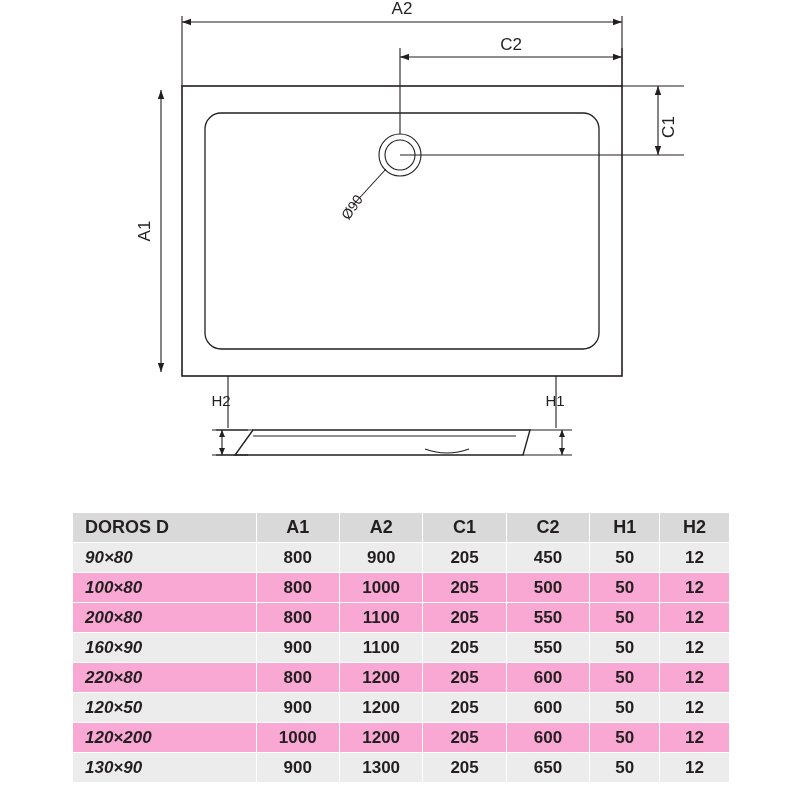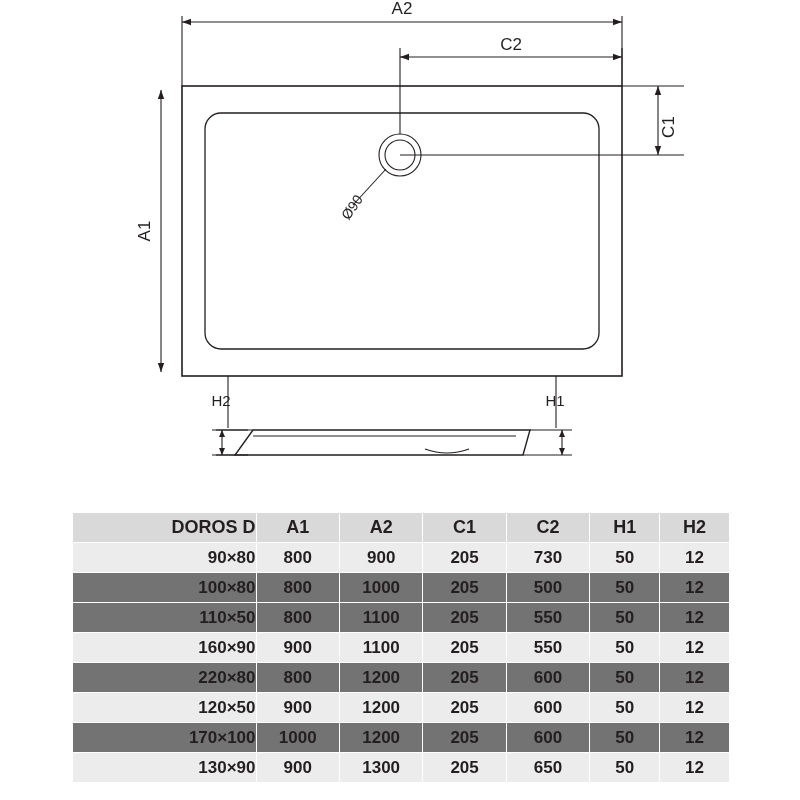--- a/index.html
+++ b/index.html
@@ -52,33 +52,34 @@
     font-size: 17px;
     font-weight: bold;
     color: #231f20;
     padding: 0;
   }
   #spec-table thead th {
     background: #d9d9d9;
     font-size: 18px;
   }
   #spec-table thead th.name-col {
-    text-align: right;
+    text-align: left;
     padding-left: 12px;
   }
   #spec-table tbody td.name-col {
-    text-align: right;
+    text-align: left;
     padding-left: 12px;
     background: #ececec;
+    font-style: italic;
   }
   #spec-table tbody td {
     background: #ececec;
   }
   #spec-table tbody tr.alt td {
-    background: #737373;
+    background: #f9a8d4;
   }
   .col-name  { width: 176px; }
   .col-num   { width: 80px; }
   .col-num-s { width: 67px; }
 </style>
 </head>
 <body>
 
 <svg id="drawing" viewBox="0 0 800 490">
 
@@ -166,35 +167,35 @@
       <th>H1</th>
       <th>H2</th>
     </tr>
   </thead>
   <tbody>
     <tr>
       <td class="name-col">90×80</td>
       <td>800</td>
       <td>900</td>
       <td>205</td>
-      <td>730</td>
+      <td>450</td>
       <td>50</td>
       <td>12</td>
     </tr>
     <tr class="alt">
       <td class="name-col">100×80</td>
       <td>800</td>
       <td>1000</td>
       <td>205</td>
       <td>500</td>
       <td>50</td>
       <td>12</td>
     </tr>
     <tr class="alt">
-      <td class="name-col">110×50</td>
+      <td class="name-col">200×80</td>
       <td>800</td>
       <td>1100</td>
       <td>205</td>
       <td>550</td>
       <td>50</td>
       <td>12</td>
     </tr>
     <tr>
       <td class="name-col">160×90</td>
       <td>900</td>
@@ -216,21 +217,21 @@
     <tr>
       <td class="name-col">120×50</td>
       <td>900</td>
       <td>1200</td>
       <td>205</td>
       <td>600</td>
       <td>50</td>
       <td>12</td>
     </tr>
     <tr class="alt">
-      <td class="name-col">170×100</td>
+      <td class="name-col">120×200</td>
       <td>1000</td>
       <td>1200</td>
       <td>205</td>
       <td>600</td>
       <td>50</td>
       <td>12</td>
     </tr>
     <tr>
       <td class="name-col">130×90</td>
       <td>900</td>

